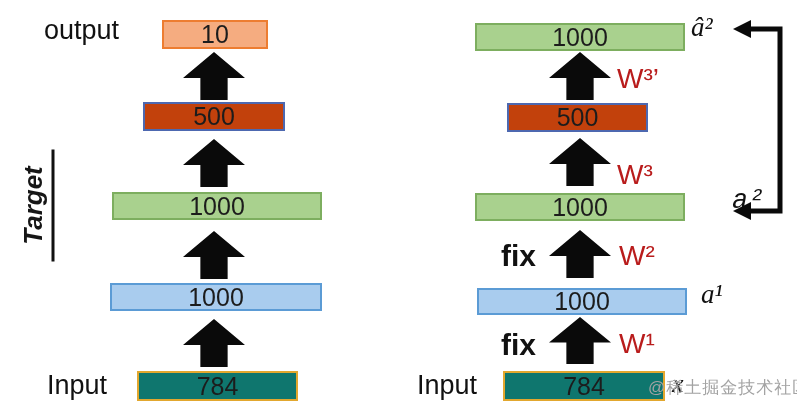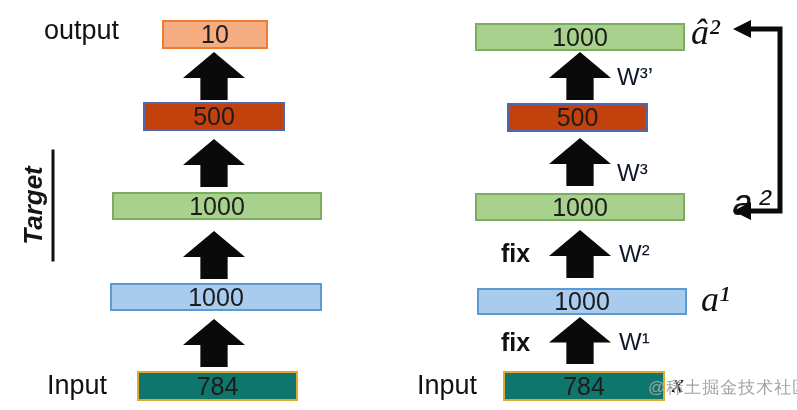--- a/index.html
+++ b/index.html
@@ -14,25 +14,25 @@
   .c-orange{background:#F5AC80;border-color:#ED7D31;}
   .c-peri{background:#c2410c;border-color:#4D68B0;}
   .c-green{background:#A9D18E;border-color:#7DAE5F;}
   .c-sky{background:#A9CCEE;border-color:#5B9BD5;}
   .c-yellow{background:#0f766e;border-color:#E2A72E;}
   .block-arrow{
     position:absolute;background:#0a0a0a;
     clip-path:polygon(50% 0%,100% 54%,72% 54%,72% 100%,28% 100%,28% 54%,0% 54%);
   }
   .lbl{position:absolute;font-size:27px;line-height:1.1;color:#111;white-space:nowrap;}
-  .wlbl{position:absolute;font-size:24px;line-height:1.1;color:#0f172a;white-space:nowrap;}
-  .fixlbl{position:absolute;font-size:25px;font-weight:bold;color:#111;white-space:nowrap;}
+  .wlbl{position:absolute;font-size:28px;line-height:1.1;color:#b91c1c;white-space:nowrap;}
+  .fixlbl{position:absolute;font-size:30px;font-weight:bold;color:#111;white-space:nowrap;}
   .math{
     position:absolute;font-family:"Liberation Serif",serif;font-style:italic;
-    font-size:36px;line-height:1;color:#111;white-space:nowrap;
+    font-size:27px;line-height:1;color:#111;white-space:nowrap;
   }
   .target{
     position:absolute;left:-20px;top:187px;width:112px;text-align:center;
     transform:rotate(-90deg);font-weight:bold;font-style:italic;font-size:26px;
     border-bottom:3px solid #111;padding-bottom:3px;white-space:nowrap;
   }
   .wm-url{
     position:absolute;left:506px;top:379px;font-size:16px;color:#eceef2;
     letter-spacing:.5px;white-space:nowrap;
   }

